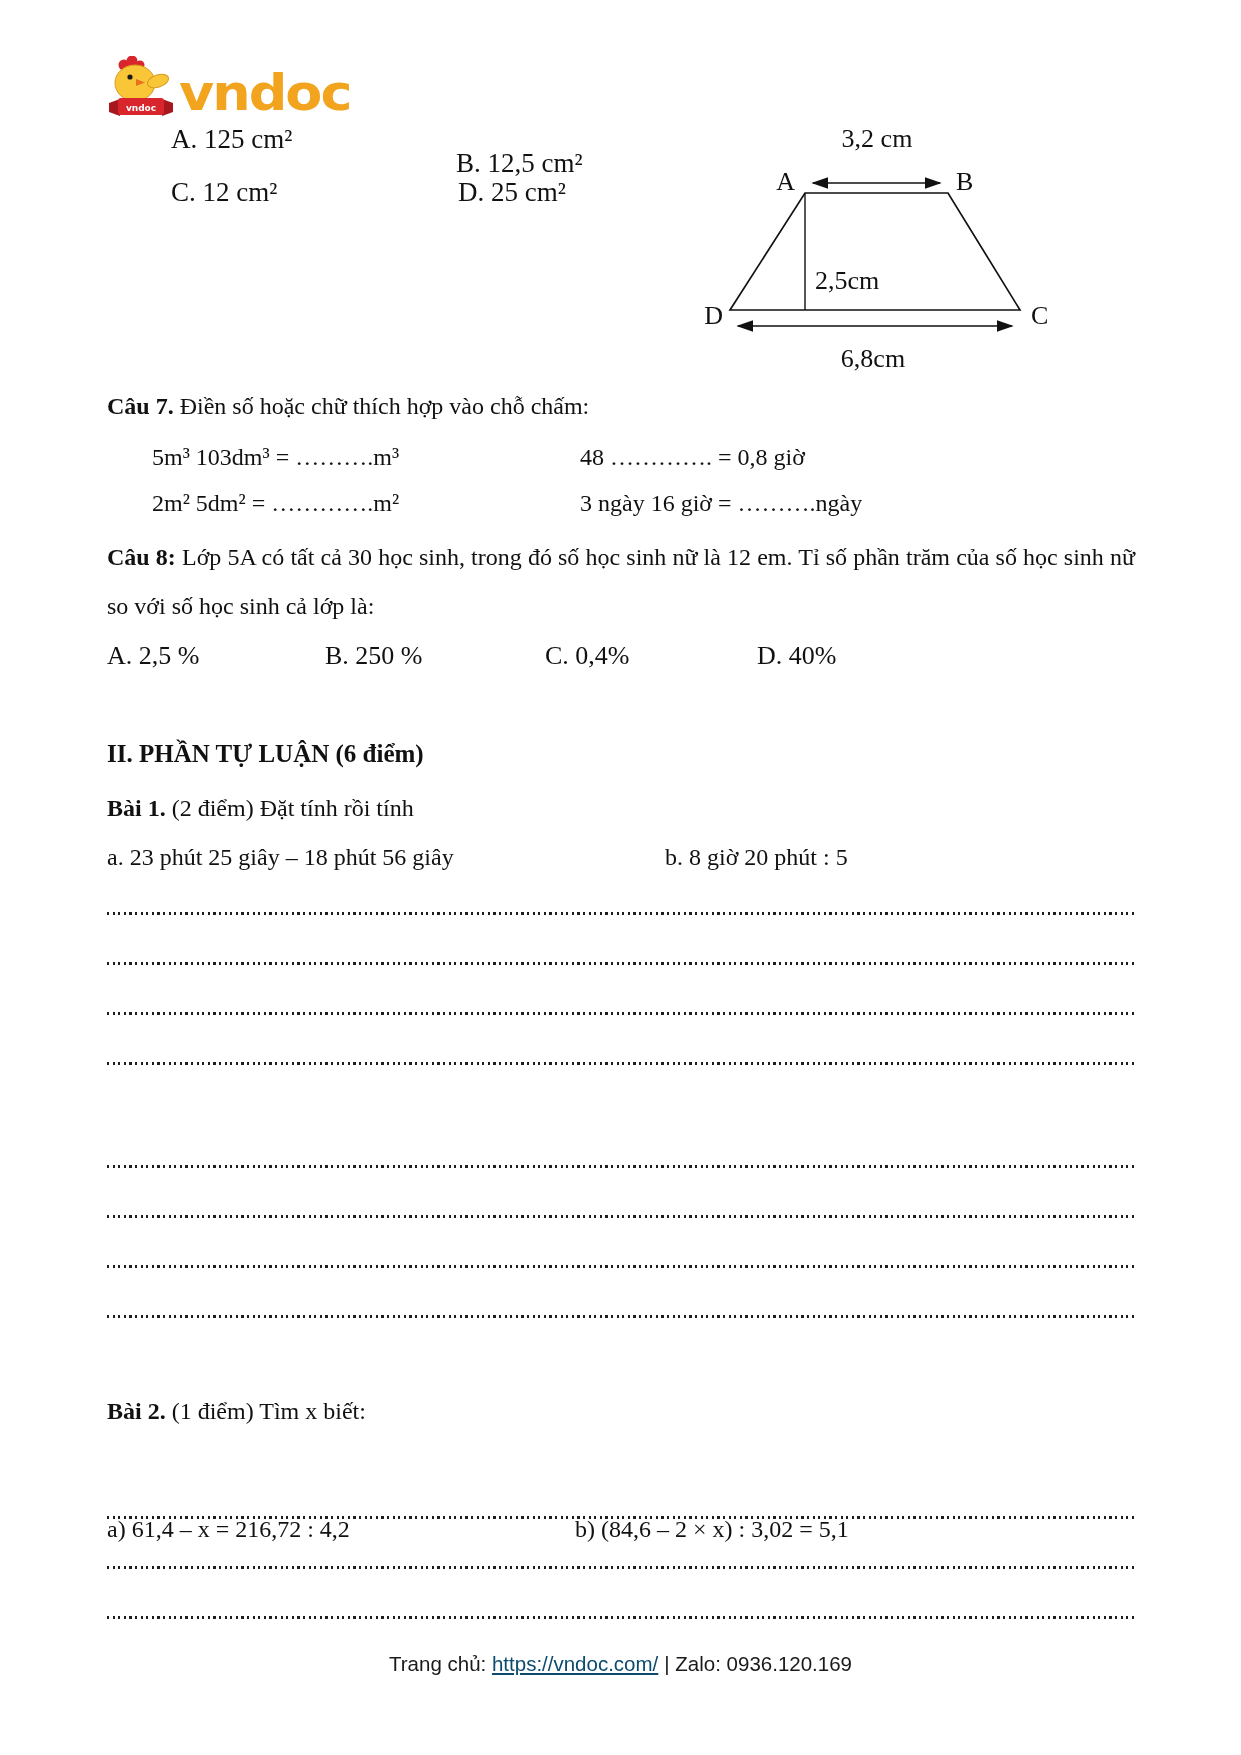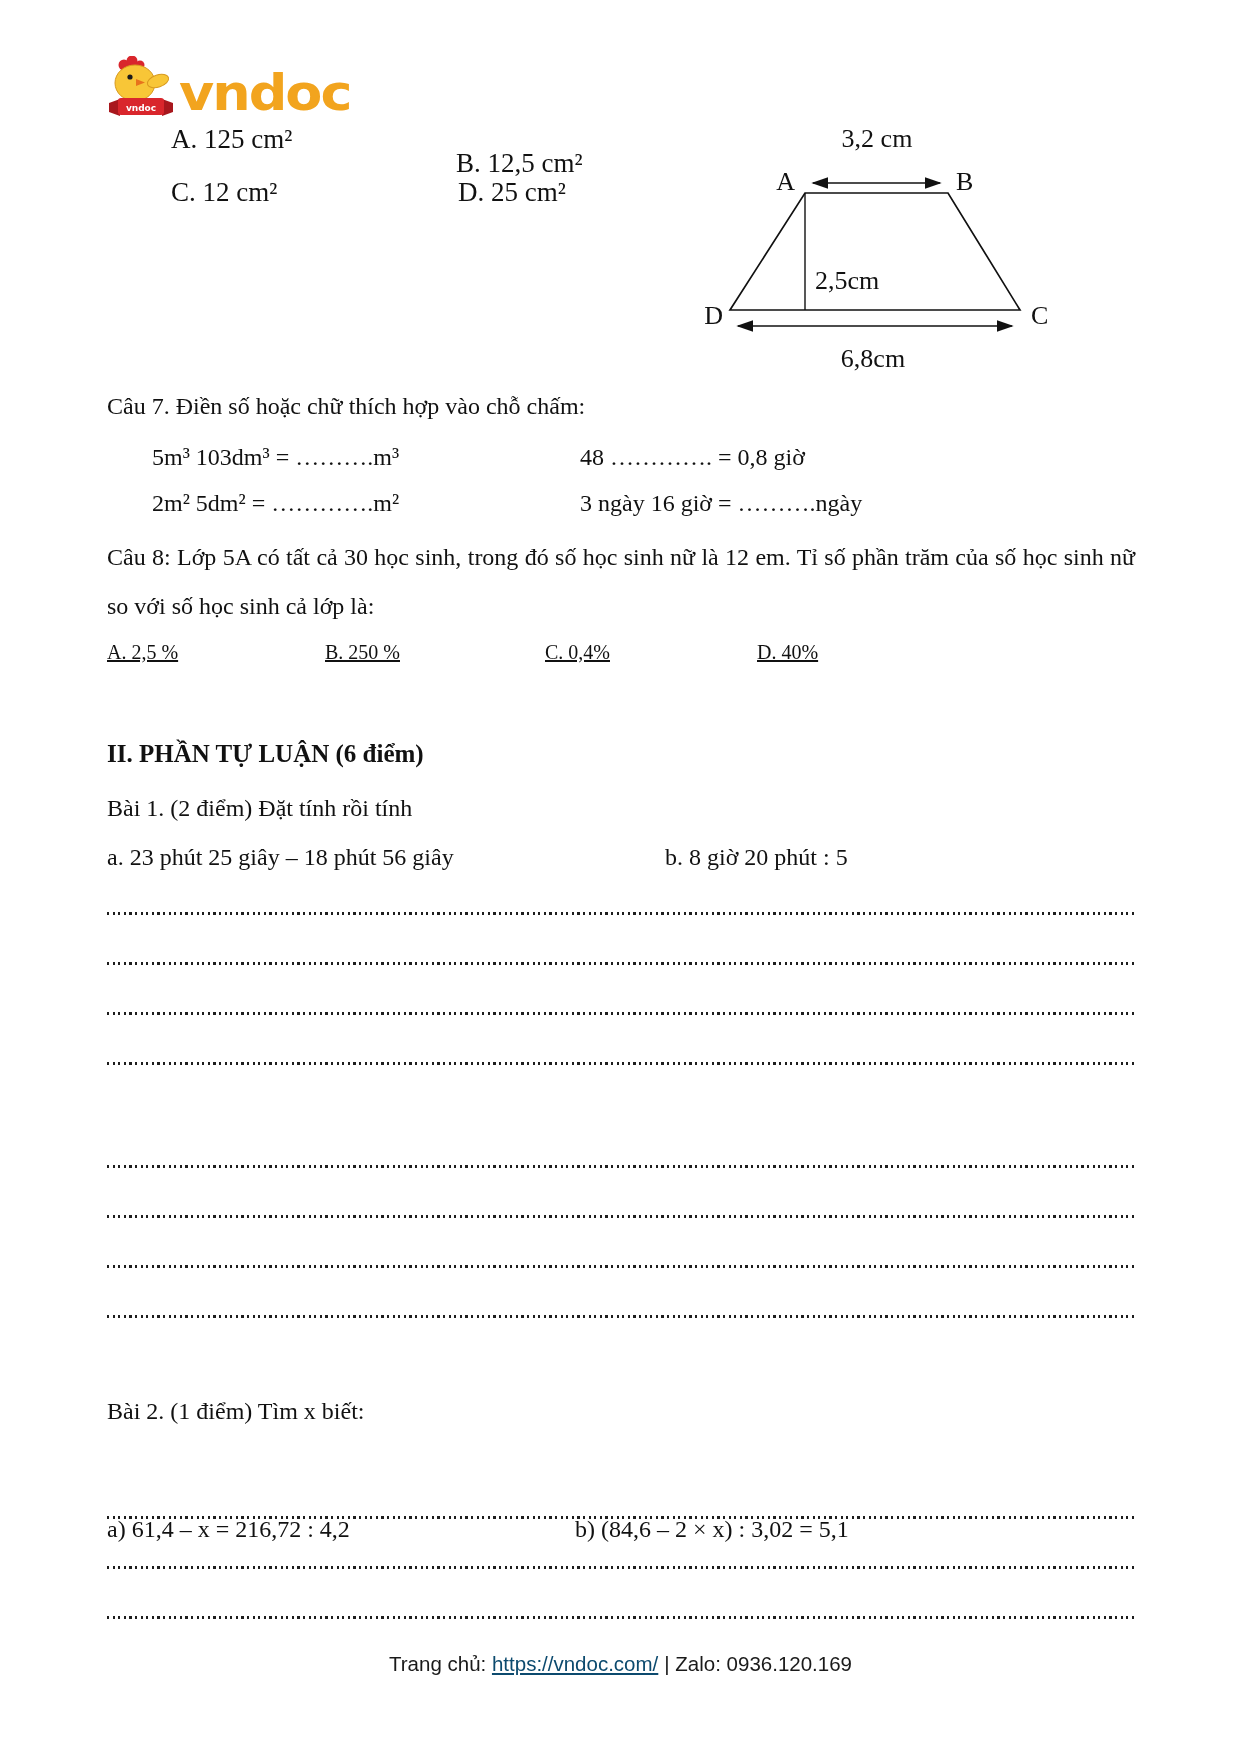--- a/index.html
+++ b/index.html
@@ -1,32 +1,32 @@
 <!DOCTYPE html>
 <html><head>
 <meta charset="utf-8">
 <style>
   html,body{margin:0;padding:0;background:#ffffff;}
   .page{position:relative;width:1241px;height:1755px;background:#fff;overflow:hidden;
         font-family:"Liberation Serif","DejaVu Serif",serif;color:#111;}
   .abs{position:absolute;left:107px;width:1028px;}
   .txt{font-size:24px;line-height:34px;white-space:nowrap;}
-  b.lead{font-weight:normal;}
+  b.lead{font-weight:bold;}
   
   .logo{position:absolute;left:107px;top:56px;display:flex;align-items:flex-end;}
   .wordmark{font-family:"DejaVu Sans",sans-serif;font-weight:bold;font-size:54px;line-height:54px;
             color:#F2A41E;letter-spacing:-2px;margin-left:4px;transform:scaleY(.92);}
   
   .hopt{position:absolute;font-size:27px;white-space:nowrap;}
   
   .c7row{display:flex;}
   .c7row .l{flex:0 0 473px;padding-left:45px;box-sizing:border-box;}
   
   .para{font-size:24px;line-height:49px;text-align:justify;}
-  .optgrid{display:grid;grid-template-columns:218px 220px 212px auto;font-size:20px;text-decoration:underline;}
+  .optgrid{display:grid;grid-template-columns:218px 220px 212px auto;font-size:26px;}
   
   .h-bold{font-weight:bold;font-size:25px;white-space:nowrap;}
   
   .brow{display:flex;font-size:24px;white-space:nowrap;}
   .brow .w558{flex:0 0 558px;} .brow .w538{flex:0 0 538px;} .brow .w468{flex:0 0 468px;}
   
   .dotgroup{display:block;}
   .dotline{height:3px;margin-bottom:47px;
     background-image:repeating-linear-gradient(90deg,#1d1d1d 0 2.2px,transparent 2.2px 5.6px);}
   

